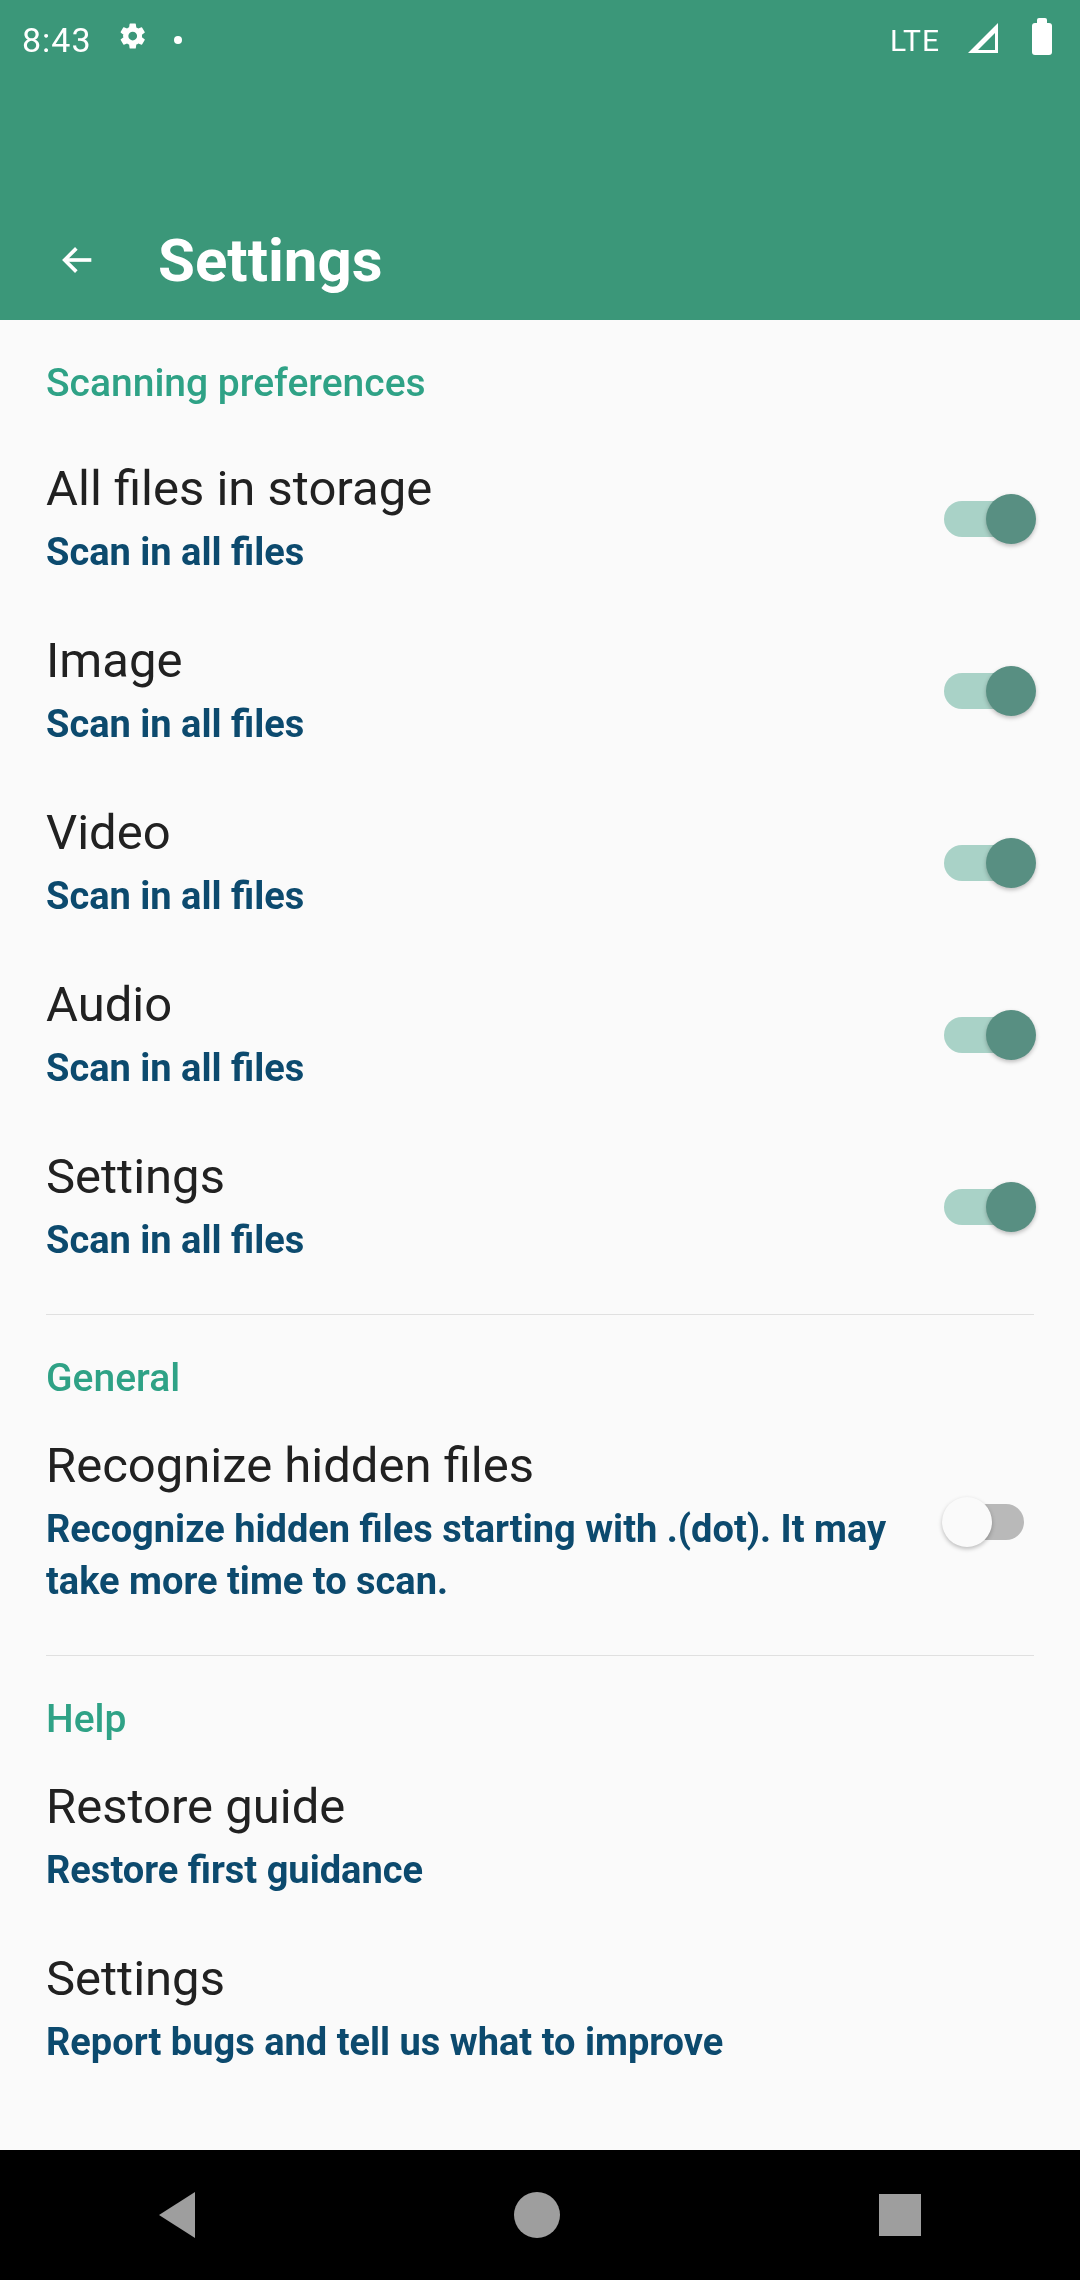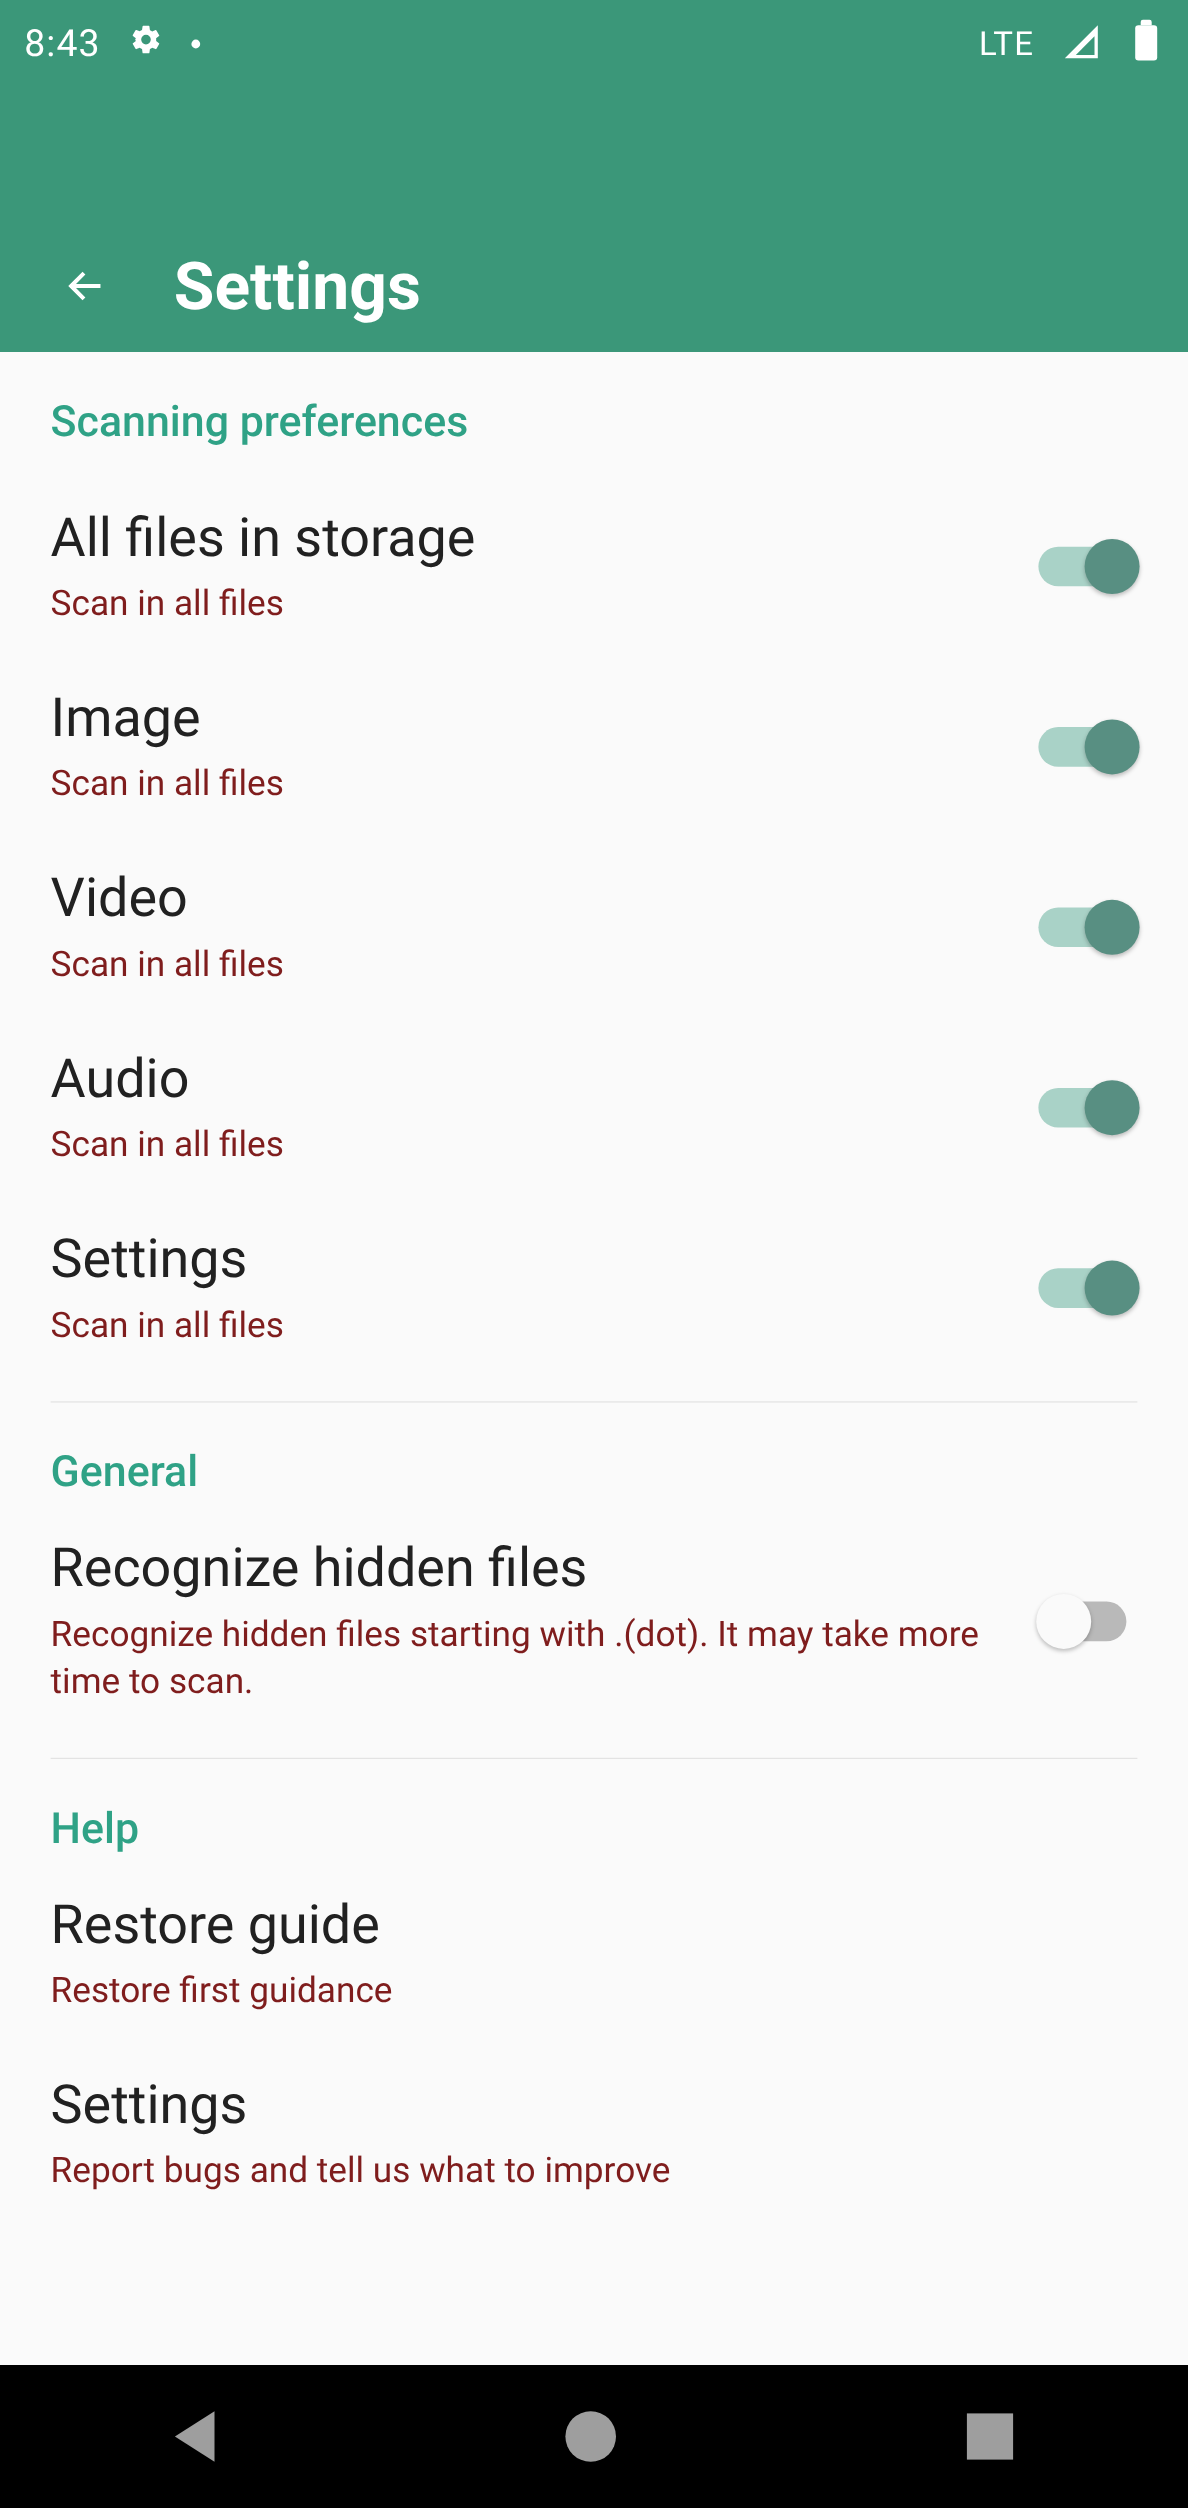--- a/index.html
+++ b/index.html
@@ -26,21 +26,21 @@
     .app-title { color: #fff; font-size: 60px; font-weight: 700; }
 
     
     .content { flex:1; background:#fafafa; overflow:auto; padding-bottom: 20px;}
 
     .section-header { color: #2fa286; font-size: 39px; font-weight: 500; padding: 40px 46px 30px 46px; }
 
     .setting-row { padding: 24px 46px 30px 46px; display:flex; align-items:center; justify-content:space-between; gap: 30px;}
     .setting-text { flex:1; min-width:0; }
     .setting-title { color:#212121; font-size: 49px; font-weight:400; line-height:1.2;}
-    .setting-sub { color:#7f1d1d; font-size: 32px; font-weight:400; margin-top: 8px; line-height:1.35;}
+    .setting-sub { color:#0c4a6e; font-size: 38px; font-weight:700; margin-top: 8px; line-height:1.35;}
 
     .divider { height:1px; background:#e0e0e0; margin: 18px 46px 0 46px; }
 
     
     .toggle { position:relative; width: 90px; height: 54px; }
     .track { position:absolute; top:50%; left:0; transform:translateY(-50%); width: 80px; height: 36px; border-radius: 18px; }
     .thumb { position:absolute; top:50%; transform:translateY(-50%); width: 50px; height: 50px; border-radius:50%; box-shadow: 0 2px 4px rgba(0,0,0,.25);}
     .on .track { background:#a9d2c7; }
     .on .thumb { right:-2px; background:#588f82; }
     .off .track { background:#b9b9b9; }

